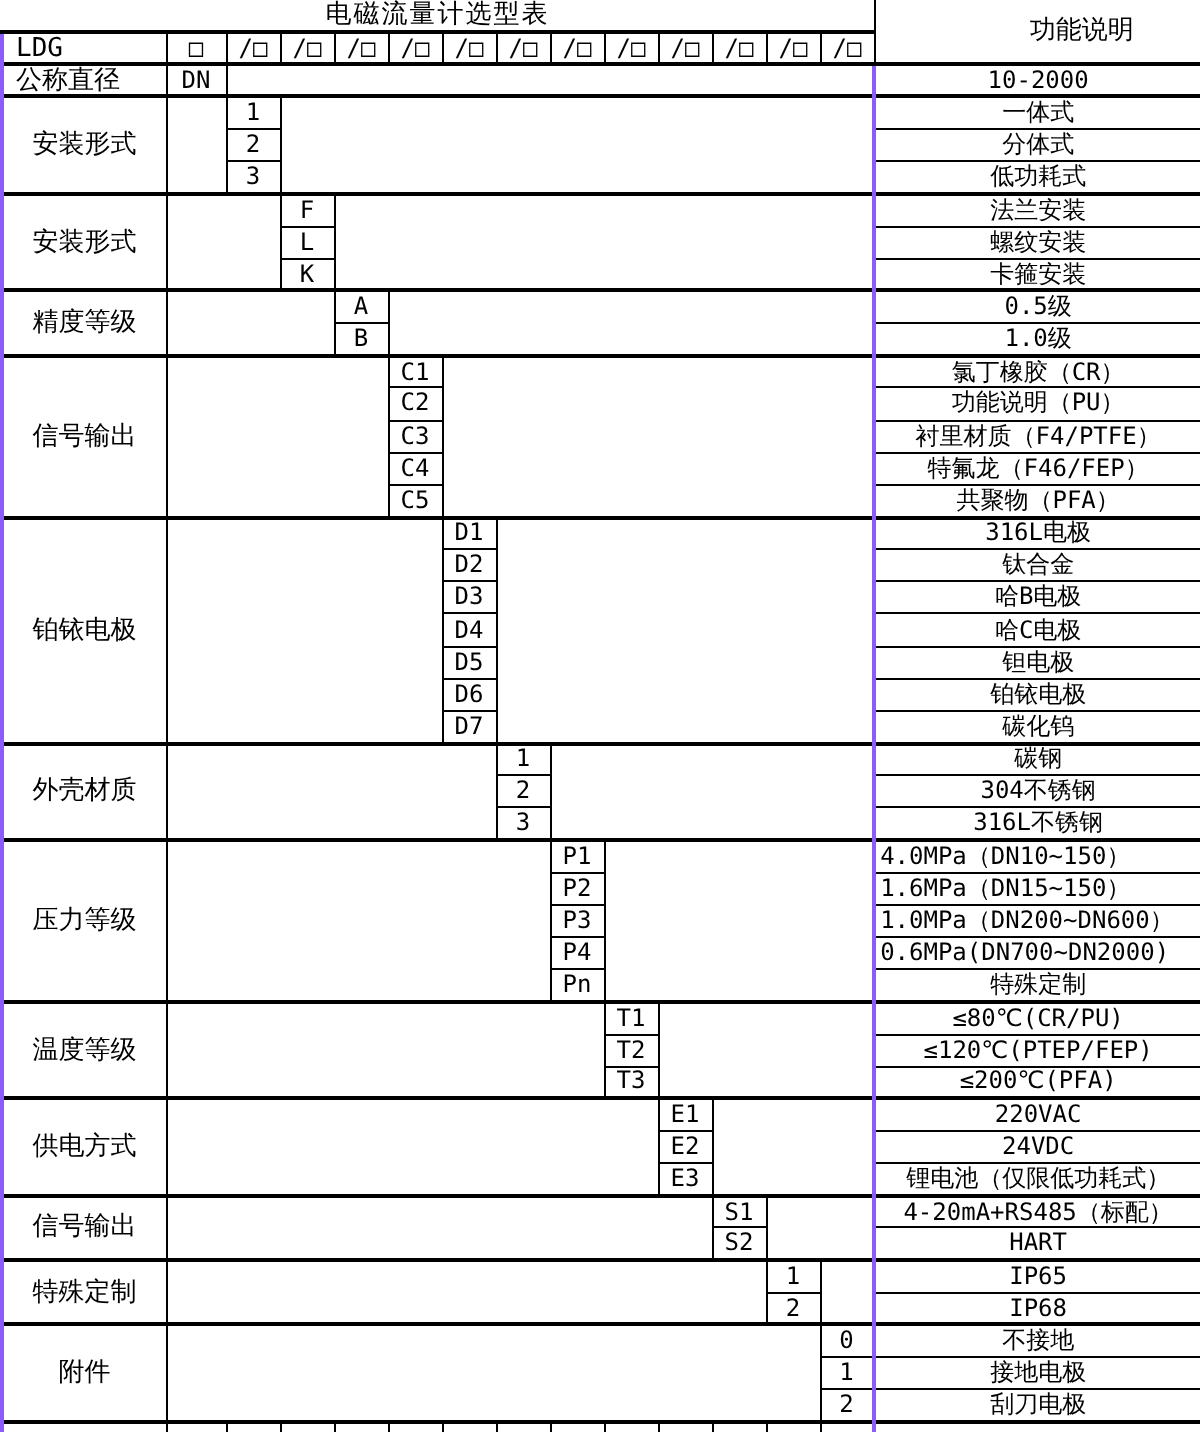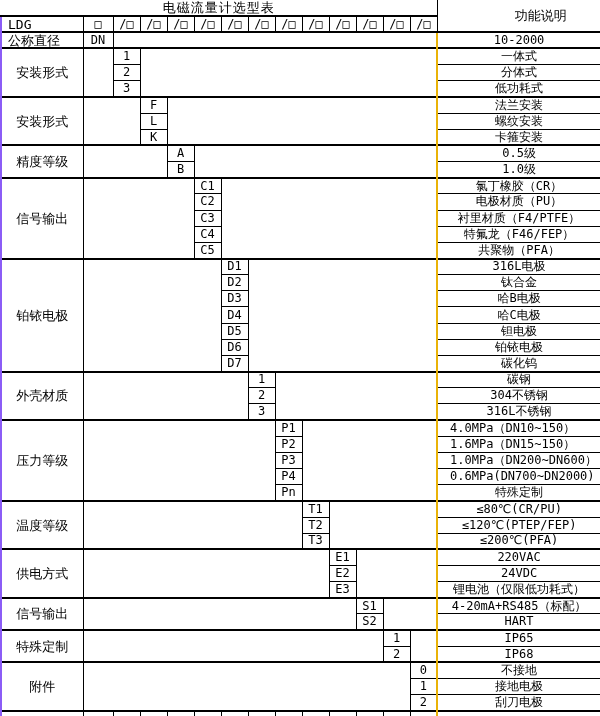--- a/index.html
+++ b/index.html
@@ -7,25 +7,25 @@
   table{border-collapse:collapse;table-layout:fixed;width:600px;height:716px;
         font-family:"DejaVu Sans Mono","DejaVu Sans","Liberation Sans",sans-serif;
         color:#000;background:#fff;}
   tr{height:16px;}
   td{border:1px solid #000;font-size:12px;text-align:center;vertical-align:middle;
      padding:0;overflow:hidden;white-space:nowrap;line-height:13px;}
   td.title{border-top:none;border-left:none;font-size:13px;letter-spacing:1px;}
   td.fnh{border-top:none;font-size:13px;padding-left:44px;}
   .fr{border-right:2px solid #000;}
   .fl{border-left:2px solid #8b5cf6;margin-left:28px;}
-  .fn{border-left:2px solid #eab308;border-right:2px solid #000;}
+  .fn{border-left:2px solid #8b5cf6;border-right:2px solid #000;}
   tr.sec>td{border-top:2px solid #000;}
   td.lab{font-size:13px;}
   td.lab-left{text-align:left;padding-left:6px;}
-  td.dl{text-align:left;padding-left:12px;}
+  td.dl{text-align:left;padding-left:2px;}
   tr.tick{height:5px;}
   tr.tick>td{border-top:2px solid #000;border-bottom:none;}
 </style>
 </head>
 <body>
 
 <div class="wrap">
 <table>
   <colgroup>
     <col style="width:82px">
@@ -121,21 +121,21 @@
 
   <tr class="sec">
     <td class="lab fl" rowspan="5">信号输出</td>
     <td rowspan="5" colspan="4"></td>
     <td>C1</td>
     <td rowspan="5" colspan="8"></td>
     <td class="fn">氯丁橡胶（CR）</td>
   </tr>
   <tr>
     <td>C2</td>
-    <td class="fn">电极材质（PU）</td>
+    <td class="fn">功能说明（PU）</td>
   </tr>
   <tr>
     <td>C3</td>
     <td class="fn">衬里材质（F4/PTFE）</td>
   </tr>
   <tr>
     <td>C4</td>
     <td class="fn">特氟龙（F46/FEP）</td>
   </tr>
   <tr>

